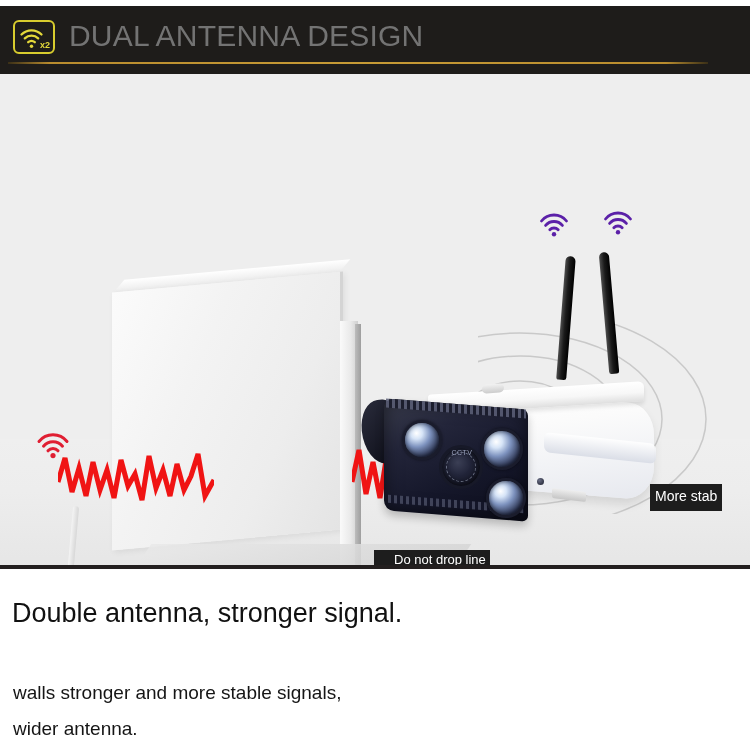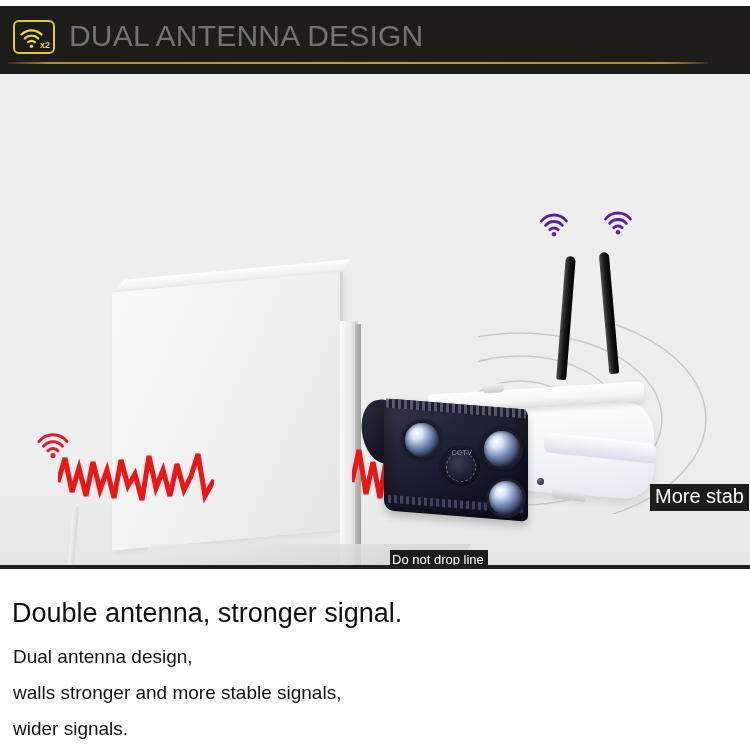--- a/index.html
+++ b/index.html
@@ -318,29 +318,29 @@
     font-weight: 400;
     white-space: nowrap;
   }
   #label-penetration {
     left: 161px; top: 331px;
     padding: 3px 7px 5px 7px;
     font-size: 19px;
     line-height: 22px;
   }
   #label-dropline {
-    left: 390px; top: 476px;
-    padding: 2px 4px 3px 2px;
+    left: 374px; top: 476px;
+    padding: 2px 4px 3px 20px;
     font-size: 13px;
     line-height: 15px;
   }
   #label-morestab {
     left: 650px; top: 410px;
     padding: 2px 5px 4px 5px;
-    font-size: 20px;
+    font-size: 14px;
     line-height: 21px;
   }
 
   
   #text-section {
     position: absolute;
     left: 0; top: 567px;
     width: 613px; height: 183px;
     background: #ffffff;
   }
@@ -475,18 +475,17 @@
     </div>
 
     <div class="label" id="label-dropline">Do not drop line</div>
     <div class="label" id="label-morestab">More stab</div>
 
     <div id="scene-bottom-rule"></div>
   </div>
 
   <div id="text-section">
     <div id="headline">Double antenna, stronger signal.</div>
-    <div class="body-line" id="body-line-1">Dual antenna design,</div>
     <div class="body-line" id="body-line-2">walls stronger and more stable signals,</div>
-    <div class="body-line" id="body-line-3">wider signals.</div>
+    <div class="body-line" id="body-line-3">wider antenna.</div>
   </div>
 
 </div>
 
 </body></html>

